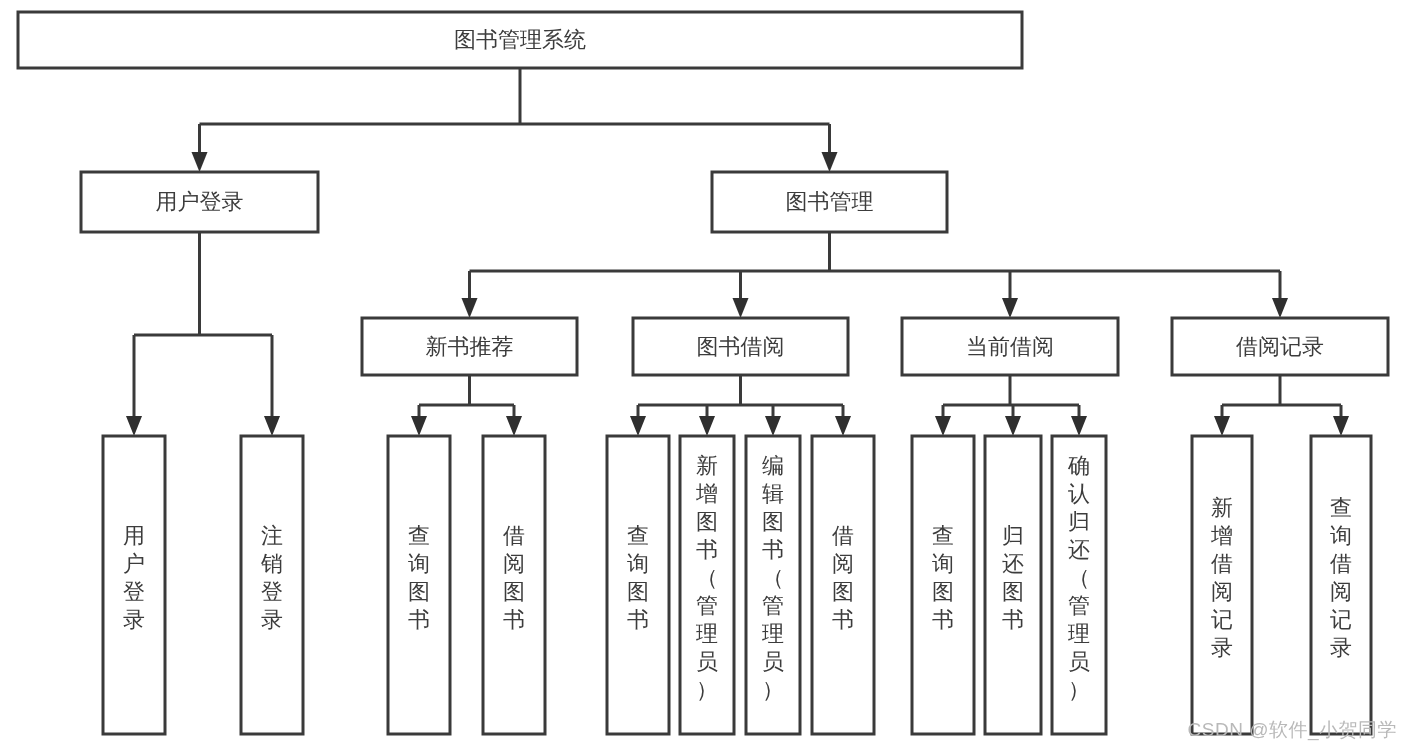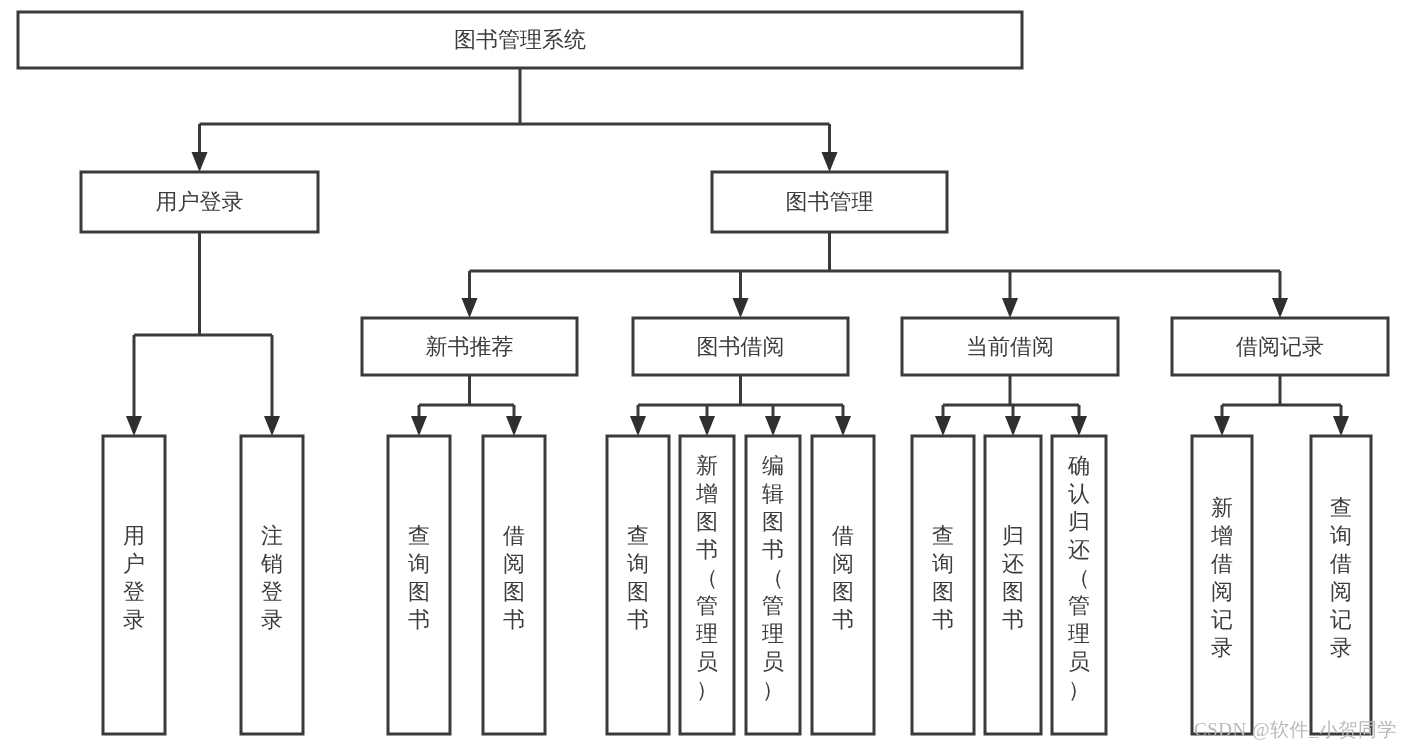--- a/index.html
+++ b/index.html
@@ -45,21 +45,21 @@
     fill: none;
   }
   .arrow-head {
     fill: #2f2f2f;
     stroke: none;
   }
   .watermark {
     position: absolute;
     right: 8px;
     bottom: 4px;
-    font-family: Liberation Serif, serif;
+    font-family: Liberation Sans, sans-serif;
     font-size: 19px;
     color: #b9b9b9;
     white-space: nowrap;
     letter-spacing: 0.5px;
     pointer-events: none;
   }
 </style>
 </head>
 <body>
 

